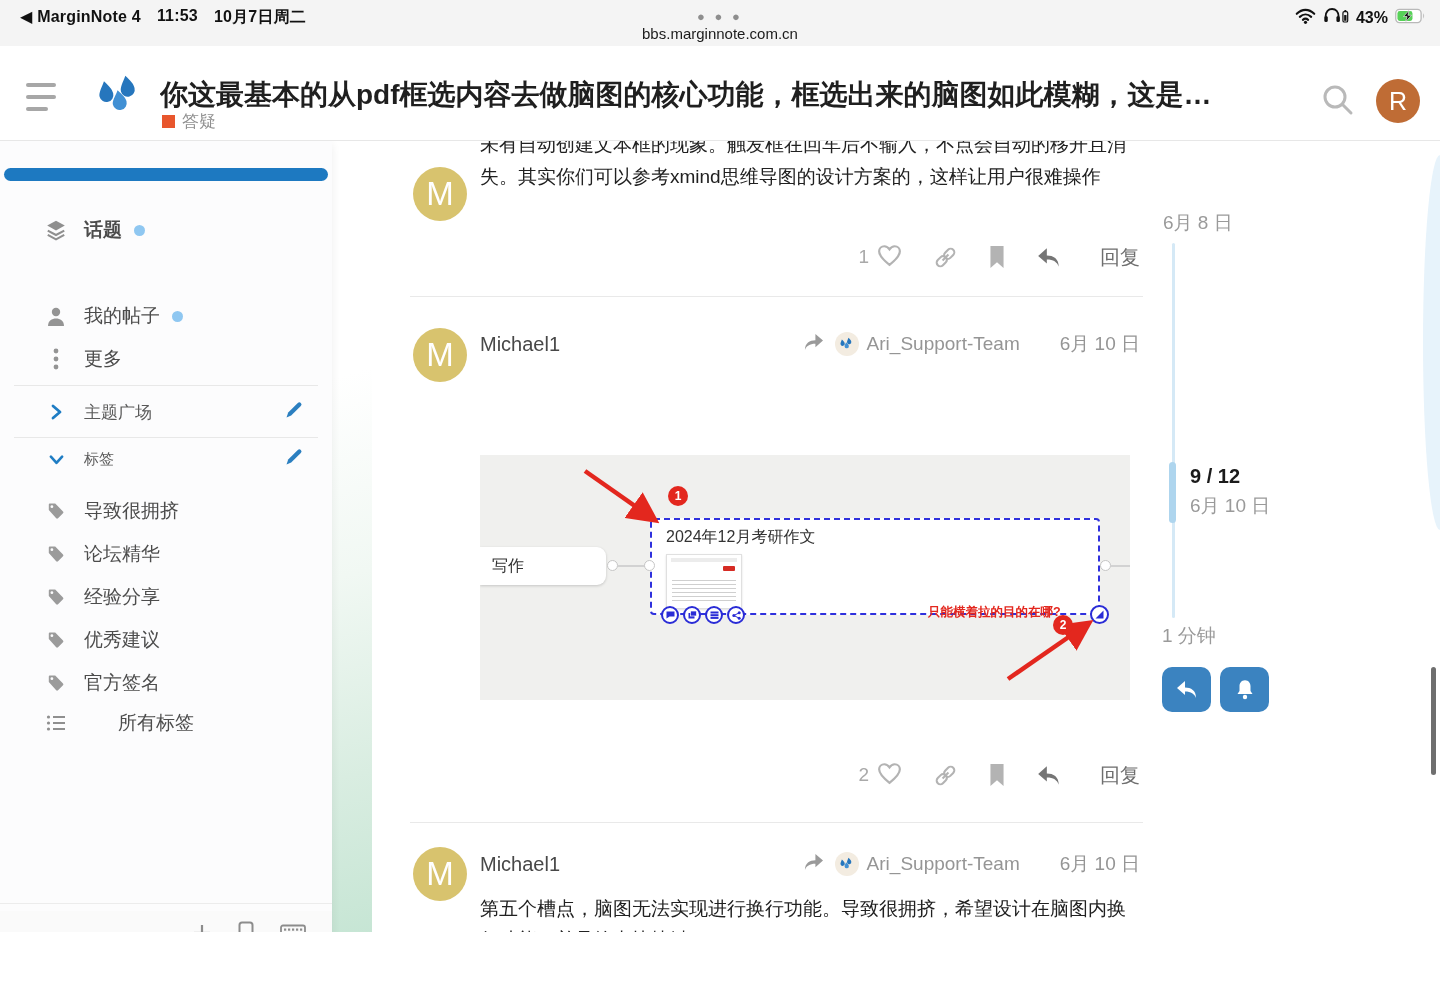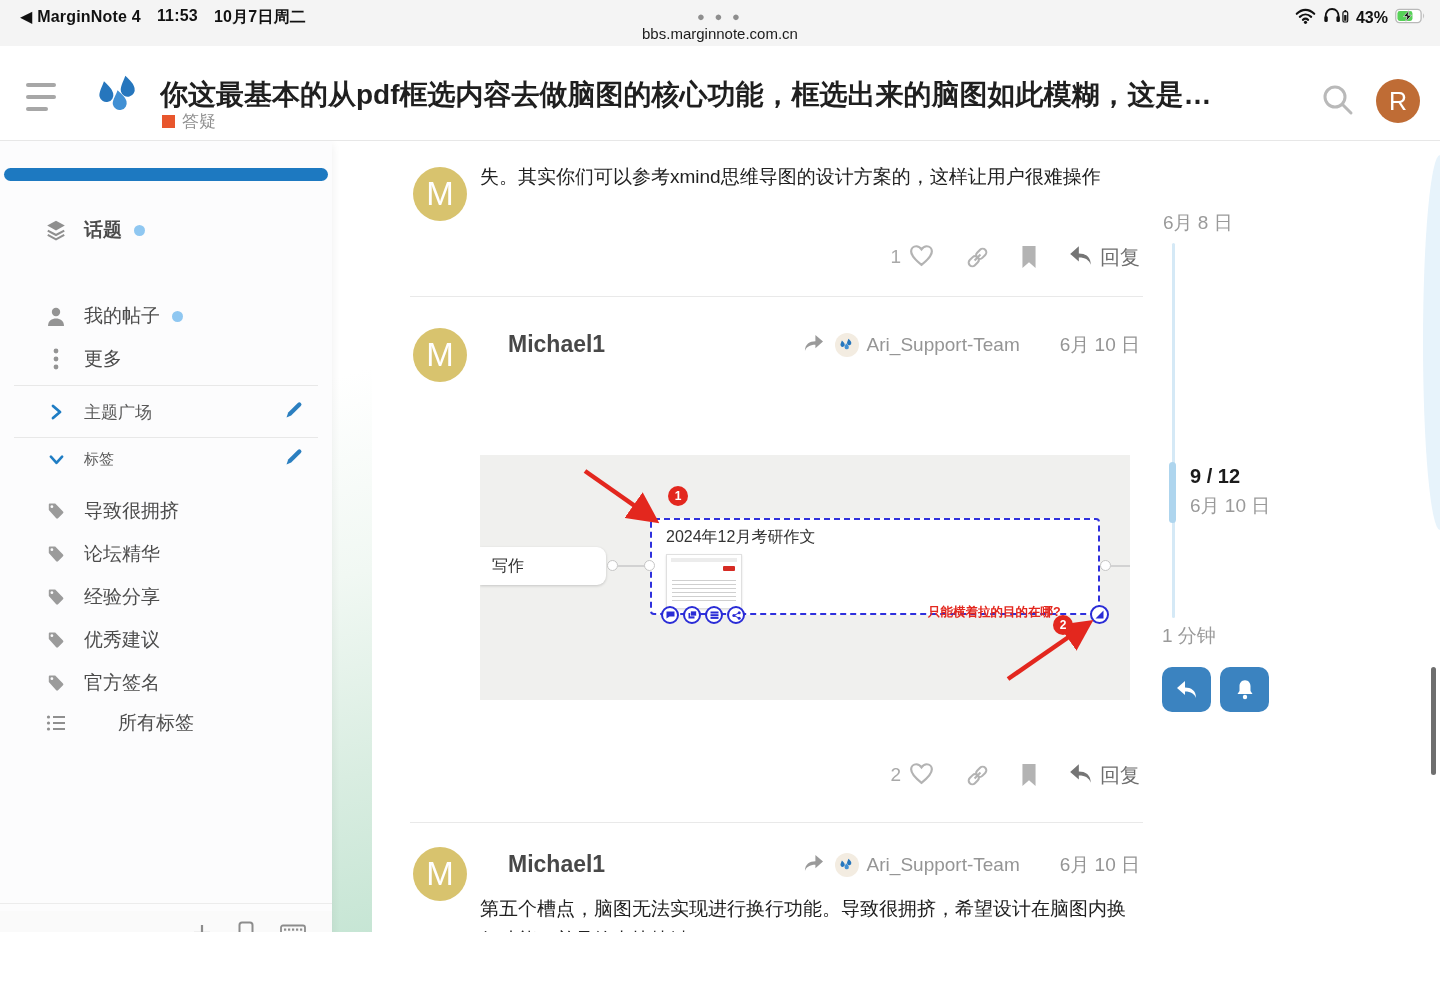--- a/index.html
+++ b/index.html
@@ -42,24 +42,24 @@
   .sb-footer-div { position:absolute; left:0; top:762px; width:332px; height:1px; background:#ececec; }
   .sb-footer { position:absolute; left:0; top:770px; width:332px; height:48px; display:flex; align-items:center; justify-content:flex-end; gap:26px; padding-right:26px; background:#fafafa; border-radius:0 0 18px 18px; }
 
   
   .main { left:410px; top:141px; width:733px; height:829px; overflow:hidden; z-index:2; }
   .avatar-m { position:absolute; width:54px; height:54px; border-radius:50%; background:#d8c36e; color:#fff; font-size:33px; font-weight:500; display:flex; align-items:center; justify-content:center; }
   .body-txt { position:absolute; left:70px; width:660px; font-size:19px; line-height:31px; color:#212121; }
   .post-div { position:absolute; left:0; width:733px; height:1px; background:#e9e9e9; }
   .actions { position:absolute; left:70px; width:660px; display:flex; align-items:center; justify-content:flex-end; }
   .act-count { font-size:19px; color:#a9a9a9; margin-right:7px; }
-  .act-gap { margin-left:30px; display:flex; align-items:flex-start; }
+  .act-gap { margin-left:30px; display:flex; align-items:center;gap:32px; }
   .reply-lbl { font-size:20px; color:#6e6e6e; margin-left:6px; }
   .post-head { position:absolute; left:70px; width:660px; display:flex; align-items:center; }
-  .author { font-size:23px; font-weight:700; color:#484848;margin-left:28px; }
+  .author { font-size:20px; font-weight:400; color:#484848; }
   .reply-meta { display:flex; align-items:center; margin-left:auto; }
   .mini-av { width:24px; height:24px; border-radius:50%; background:#f3ece1; display:flex; align-items:center; justify-content:center; margin:0 8px 0 10px; }
   .reply-name { font-size:19px; color:#959595; }
   .post-date { font-size:19px; color:#959595; margin-left:40px; }
 
   
   .mm { position:absolute; left:70px; top:314px; width:650px; height:245px; background:#f0f0ee; overflow:hidden; cursor:pointer; }
   .mm-node-left { position:absolute; left:0; top:92px; width:126px; height:38px; background:#fff; border-radius:0 9px 9px 0; box-shadow:0 1px 3px rgba(0,0,0,.18); font-size:16px; color:#333; line-height:38px; padding-left:12px; }
   .mm-conn { position:absolute; width:11px; height:11px; border:1.5px solid #c6c6c6; background:#fff; border-radius:50%; }
   .mm-line { position:absolute; height:2px; background:#d2d2d2; }
@@ -324,20 +324,21 @@
               <rect x="6.5" y="12" width="13" height="2"></rect>
             </g>
           </svg>
       </span>
     </div>
   </div>
 
   <div class="abs main">
 
     <div class="avatar-m" style="left:3px; top:26px;">M</div>
+    <div class="body-txt" style="top:-12px; white-space:nowrap;">未有自动创建文本框的现象。触发框在回车后不输入，不点会自动的移开且消</div>
     <div class="body-txt" style="top:20px;">失。其实你们可以参考xmind思维导图的设计方案的，这样让用户很难操作</div>
     <div class="actions" style="top:102px;">
       <span class="act-count">1</span>
       <span>
         <svg width="27" height="24" viewBox="0 0 24 22">
             <path d="M12 20 C5 14.5 2.5 11 2.5 7.6 C2.5 5 4.6 3 7.2 3 C9 3 10.8 4 12 5.8 C13.2 4 15 3 16.8 3 C19.4 3 21.5 5 21.5 7.6 C21.5 11 19 14.5 12 20 Z" fill="none" stroke="#b3b3b3" stroke-width="2"></path>
           </svg>
       </span>
       <span class="act-gap">
         <svg width="25" height="25" viewBox="0 0 24 24">

